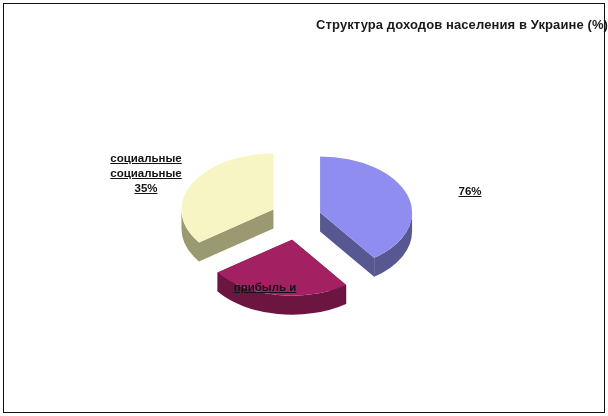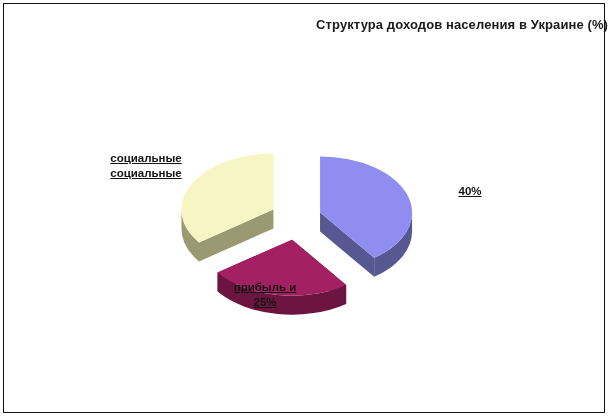--- a/index.html
+++ b/index.html
@@ -94,24 +94,24 @@
         <path d="M 346.1184512453897 284.94763800343543 A 92 56 0 0 1 217.612644551987 272.5586604468169 L 217.612644551987 291.5586604468169 A 92 56 0 0 0 346.1184512453897 303.94763800343543 Z" fill="#6b1540"></path>
         <path d="M 292.04220803448214 239.6426863184384 L 346.1184512453897 284.94763800343543 L 346.1184512453897 303.94763800343543 L 292.04220803448214 258.6426863184384 Z" fill="#6b1540"></path>
         <path d="M 292.04220803448214 239.6426863184384 L 217.612644551987 272.5586604468169 L 217.612644551987 291.5586604468169 L 292.04220803448214 258.6426863184384 Z" fill="#6b1540"></path>
         <path d="M 292.04220803448214 239.6426863184384 L 346.1184512453897 284.94763800343543 A 92 56 0 0 1 217.612644551987 272.5586604468169 Z" fill="#a32063"></path>
       </g>
   </svg>
 
   <div class="slice-label" id="label-social">
     <span class="lbl-line">социальные</span>
     <span class="lbl-line">социальные</span>
+    <span class="lbl-line">35%</span>
   </div>
 
   <div class="slice-label" id="label-salary">
-    <span class="lbl-line">40%</span>
+    <span class="lbl-line">76%</span>
   </div>
 
   <div class="slice-label" id="label-profit">
     <span class="lbl-line">прибыль и</span>
-    <span class="lbl-line">25%</span>
   </div>
 
 </div>
 
 </body></html>

